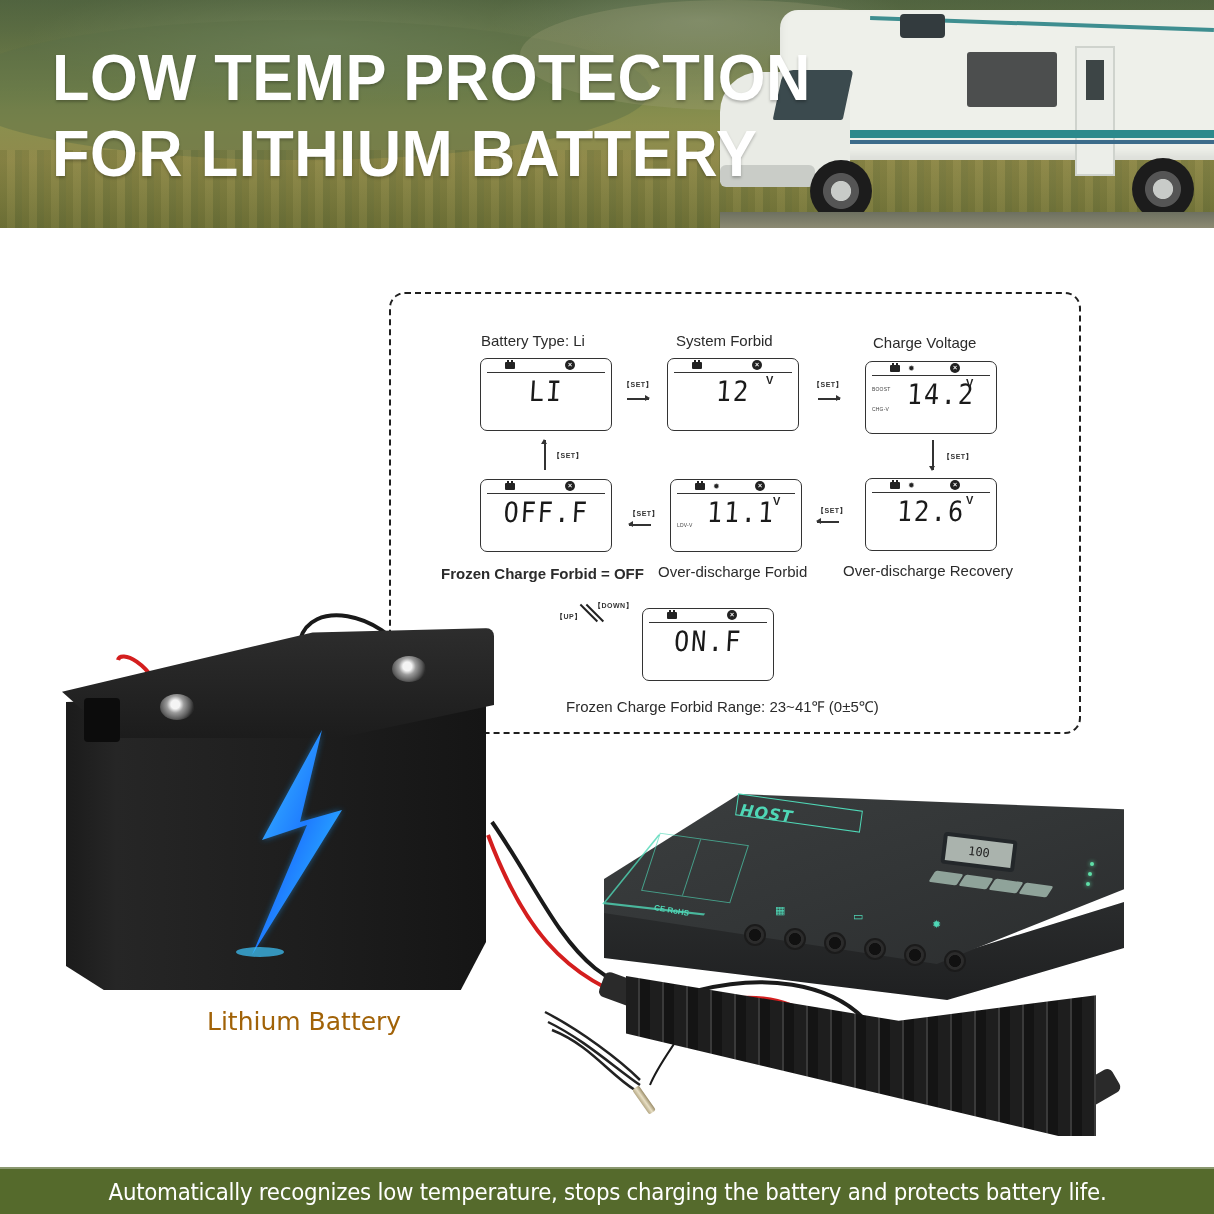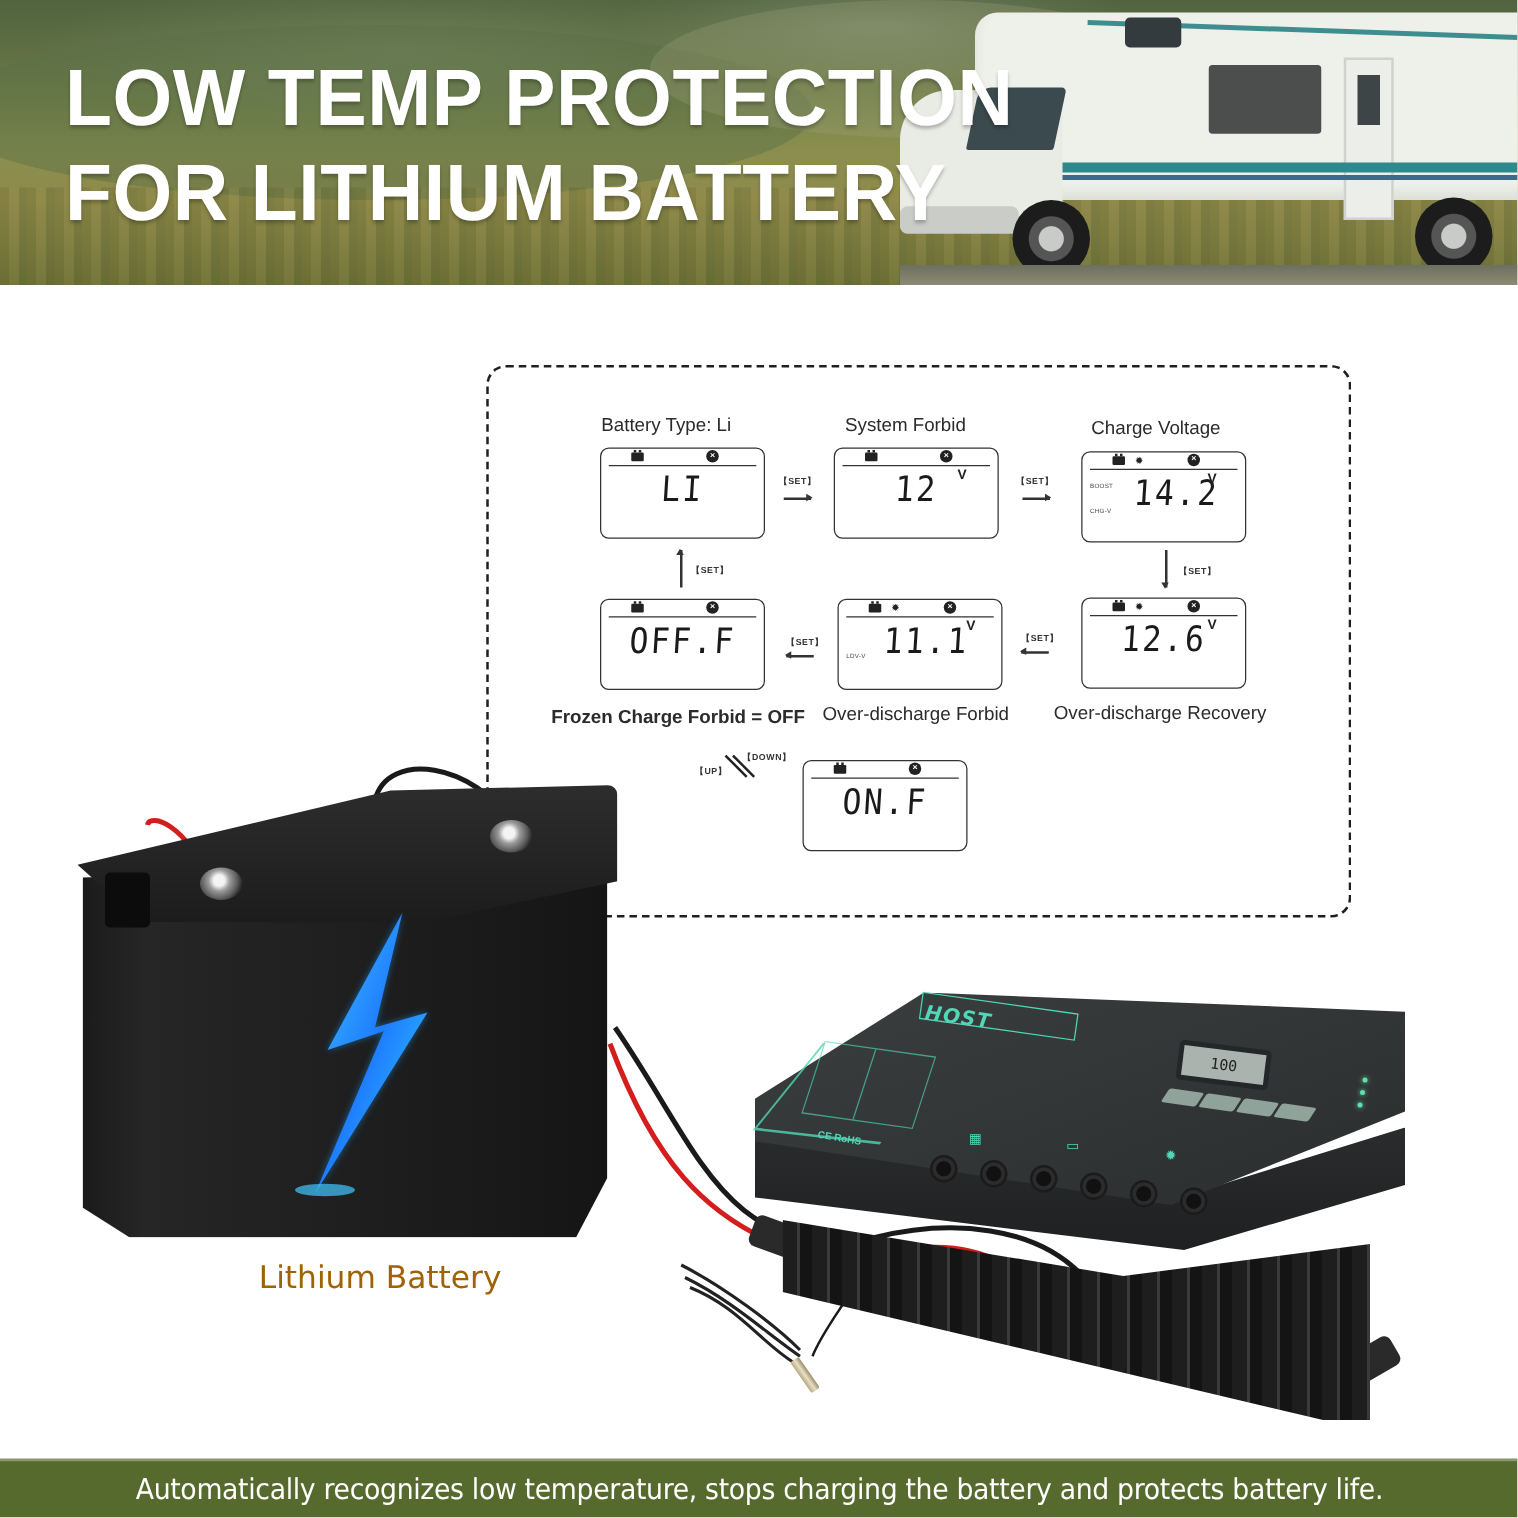--- a/index.html
+++ b/index.html
@@ -279,20 +279,21 @@
   <div class="arrow-set" style="left:165px;top:318px;">【UP】</div>
   <div class="updown-lines" style="left:188px;top:308px;"></div>
   <div class="arrow-set" style="left:203px;top:307px;">【DOWN】</div>
 
   <div class="lcd" style="left:251px;top:314px;">
     <div class="bat-icon"></div>
     <div class="fault-icon">×</div>
     <div class="bar"></div>
     <div class="value">ON.F</div>
   </div>
+  <div class="step-label" style="left:175px;top:402px;">Frozen Charge Forbid Range: 23~41℉ (0±5℃)</div>
 </div>
 
 <svg class="cable" style="left:0;top:0;" width="1214" height="1214">
   <path d="M165 703 C 150 660, 120 650, 118 660" stroke="#d41e1e" stroke-width="4" fill="none"></path>
   <path d="M300 640 C 310 600, 380 610, 410 660" stroke="#1a1a1a" stroke-width="4" fill="none"></path>
   <path d="M488 835 C 520 920, 560 980, 650 1005 C 700 1015, 760 970, 828 1028" stroke="#d41e1e" stroke-width="4" fill="none"></path>
   <path d="M492 822 C 560 920, 580 1010, 700 990 C 760 975, 830 980, 868 1023" stroke="#1a1a1a" stroke-width="4" fill="none"></path>
   <path d="M700 1000 C 680 1040, 660 1060, 650 1085" stroke="#1a1a1a" stroke-width="2" fill="none"></path>
   <path d="M545 1012 C 580 1030, 620 1060, 640 1080 M548 1022 C 585 1040, 615 1068, 640 1085 M552 1030 C 590 1045, 610 1075, 635 1090" stroke="#222" stroke-width="2.5" fill="none"></path>
 </svg>

